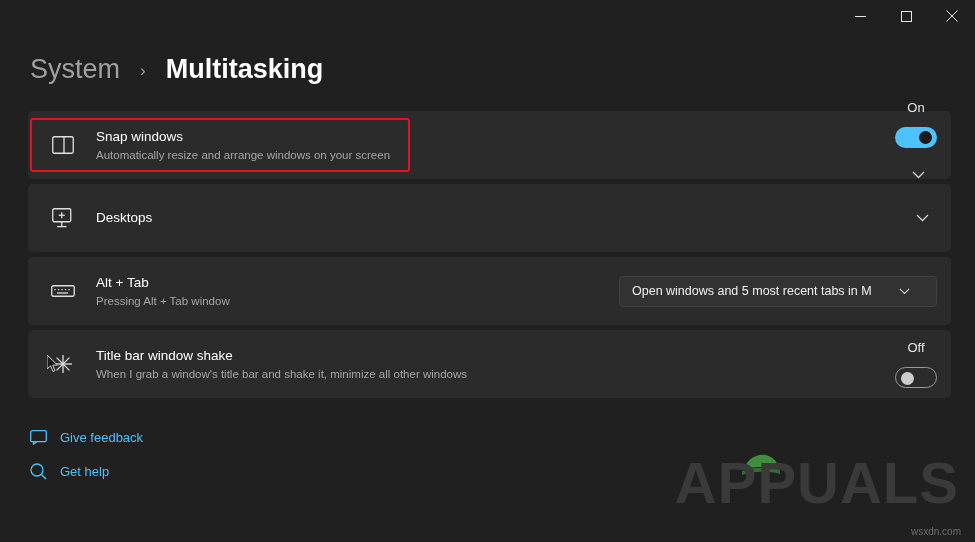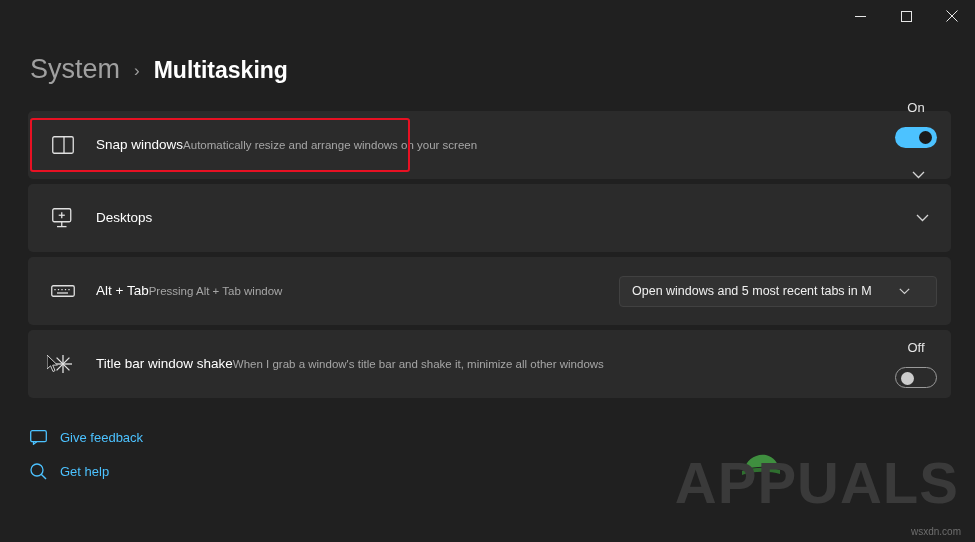--- a/index.html
+++ b/index.html
@@ -32,35 +32,35 @@
     justify-content: center;
     color: #e6e6e6;
   }
   .win-btn svg { display: block; }
 
   
   .header {
     padding: 22px 0 0 30px;
     display: flex;
     align-items: baseline;
-    gap: 14px;
+    gap: 20px;
   }
   .crumb-system {
     font-size: 27px;
     color: #a0a0a0;
     font-weight: 400;
   }
   .crumb-sep {
     font-size: 17px;
     color: #a0a0a0;
     position: relative;
     top: -2px;
   }
   .crumb-current {
-    font-size: 23px;
+    font-size: 27px;
     color: #ffffff;
     font-weight: 600;
   }
 
   
   .cards {
     margin: 26px 24px 0 28px;
   }
   .card-wrap {
     position: relative;
@@ -87,22 +87,22 @@
     min-width: 34px;
     display: flex;
     align-items: center;
     justify-content: center;
     color: #e0e0e0;
     margin-right: 16px;
   }
   .card-text {
     flex: 1;
     display: flex;
-    flex-direction: row;
-    justify-content: flex-start;
+    flex-direction: column;
+    justify-content: flex-end;
     min-width: 0;
   }
   .card-title {
     font-size: 13.5px;
     color: #ffffff;
     line-height: 18px;
   }
   .card-sub {
     font-size: 11.5px;
     color: #a6a6a6;

